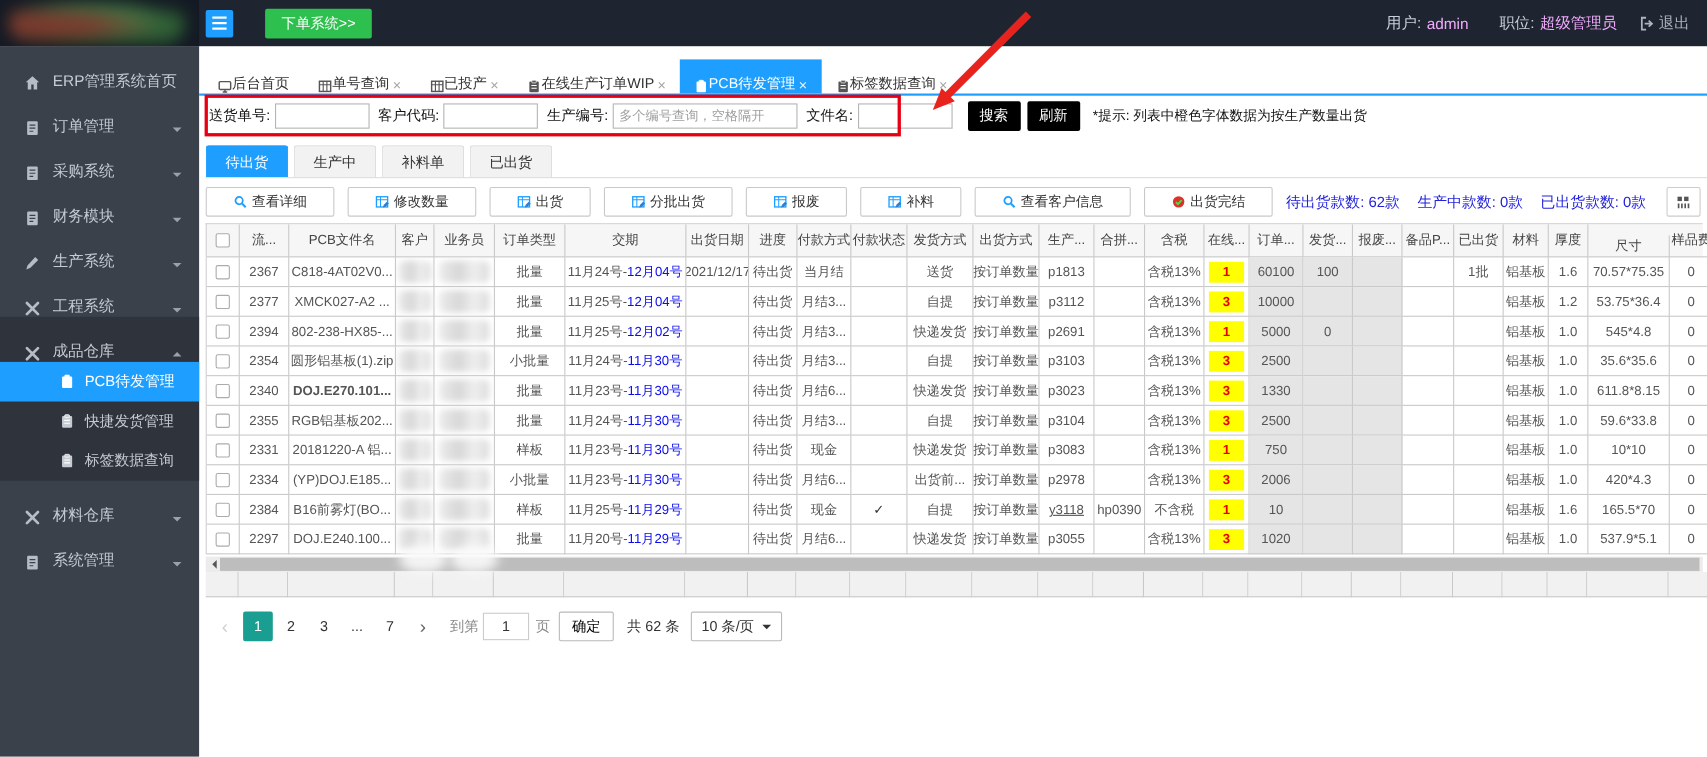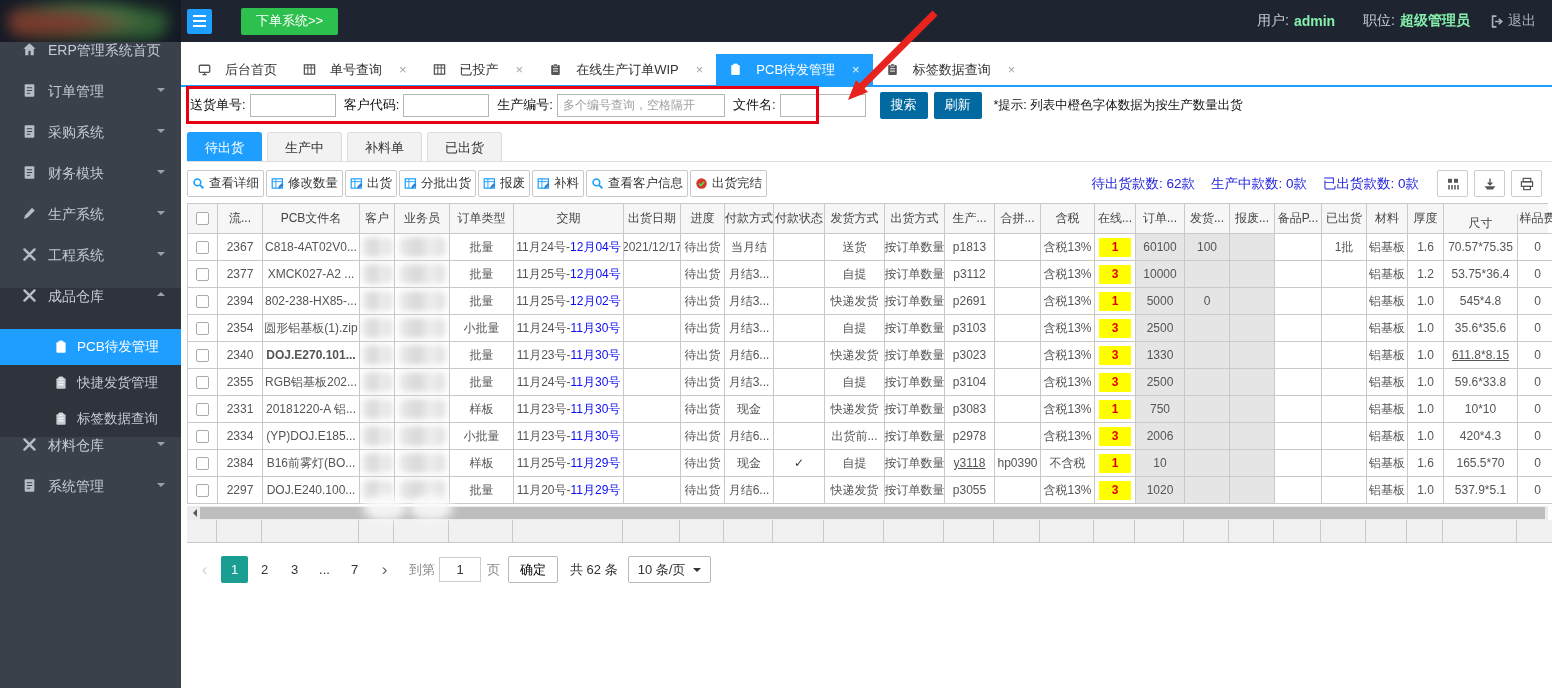--- a/index.html
+++ b/index.html
@@ -13,62 +13,62 @@
   .logo-blur{position:absolute;left:8px;top:2px;width:160px;height:38px;border-radius:19px;
     background:radial-gradient(ellipse at 18% 55%,#7a3b2e 0 28%,transparent 60%),
                radial-gradient(ellipse at 45% 40%,#3f7d46 0 32%,transparent 62%),
                radial-gradient(ellipse at 75% 60%,#2e5d35 0 30%,transparent 60%),
                radial-gradient(ellipse at 60% 70%,#24431f 0 40%,transparent 70%);
     filter:blur(7px)}
   .hamburger{margin-left:6px;width:25px;height:25px;background:#1E9FFF;border:none;border-radius:2px;display:flex;flex-direction:column;align-items:center;justify-content:center;gap:3px;cursor:pointer}
   .hamburger i{display:block;width:13px;height:2px;background:#fff}
   .order-btn{margin-left:29px;background:#2ec04e;color:#fff;height:27px;padding:0 15px;border:none;border-radius:2px;font-size:13px;cursor:pointer}
   .header-right{margin-left:auto;display:flex;align-items:center;color:#c9ced8;font-size:14px;margin-right:16px;gap:5px}
-  .hl-yellow{color:#86efac;font-weight:bold}
+  .hl-yellow{color:#f0abfc;font-weight:normal}
   .sp{width:18px}
   .logout{display:flex;align-items:center;gap:3px;color:#aeb4bf;cursor:pointer}
 
   
   .sidebar{position:absolute;top:42px;left:0;width:181px;bottom:0;background:#3a414b;color:#c6cbd3;font-size:14px;z-index:4}
-  .side-item{height:41px;display:flex;align-items:flex-start;padding:0 16px 0 22px;cursor:pointer}
+  .side-item{height:41px;display:flex;align-items:flex-end;padding:0 16px 0 22px;cursor:pointer}
   .side-item .lbl{margin-left:11px;white-space:nowrap}
   .side-item .icn{color:#b7bdc6}
   .chev{margin-left:auto;width:0;height:0;border:4px solid transparent}
   .chev.down{border-top-color:#9aa1ab;margin-top:5px}
   .chev.up{border-bottom-color:#9aa1ab;margin-bottom:5px}
   .side-group{background:#2e333c}
   .sub-item{height:36px;display:flex;align-items:center;padding-left:54px;font-size:13.5px;cursor:pointer}
   .sub-item .lbl{margin-left:9px}
   .sub-item.active{background:#1E9FFF;color:#fff}
 
   
   .main{position:absolute;left:181px;top:42px;right:0;bottom:0;background:#fff;overflow:hidden}
   .tabbar{display:flex;align-items:flex-end;height:45px;border-bottom:2px solid #1E9FFF;padding-left:4px}
-  .tab{display:flex;align-items:center;height:31px;padding:0 13px;font-size:13px;color:#333;cursor:pointer;gap:14px;white-space:nowrap}
+  .tab{display:flex;align-items:flex-end;height:31px;padding:0 13px;font-size:13px;color:#333;cursor:pointer;gap:0;white-space:nowrap}
   .tab .icn{color:#555}
   .tab.active{background:#1E9FFF;color:#fff}
   .tab.active .icn{color:#fff}
   .tab .x{color:#a5a5a5;font-size:13px;margin-left:3px;cursor:pointer}
   .tab.active .x{color:#eaf5ff}
 
   .searchbar{display:flex;align-items:center;height:36px;padding-left:9px}
   .sfield{display:flex;align-items:center;margin-right:8px}
   .sfield label{font-size:13px;color:#111;margin-right:4px;white-space:nowrap}
   .sfield input{height:23px;border:1px solid #b5b5b5;width:86px;padding:0 5px;font-size:12px;color:#333}
   .sfield input.wide{width:168px}
   .sfield input::placeholder{color:#9e9e9e}
-  .btn-teal{background:#0369a1;color:#fff;border:none;height:27px;padding:0 11px;border-radius:2px;font-size:13px;cursor:pointer;margin-left:6px}
+  .btn-teal{background:#000000;color:#fff;border:none;height:27px;padding:0 11px;border-radius:2px;font-size:13px;cursor:pointer;margin-left:6px}
   .hint{font-size:12.5px;color:#111;margin-left:12px;white-space:nowrap}
 
   .subtabs{display:flex;margin:9px 0 0 6px;border-bottom:1px solid #ddd;height:30px;align-items:flex-end}
   .subtab{height:29px;line-height:29px;padding:0 17px;background:#f2f2f2;border:1px solid #ddd;border-bottom:none;border-radius:3px 3px 0 0;margin-right:5px;font-size:13px;color:#333;cursor:pointer}
   .subtab.active{background:#1E9FFF;color:#fff;border-color:#1E9FFF}
 
   .toolbar{display:flex;align-items:center;margin:8px 0 0 6px;padding-right:10px}
-  .tbtn{display:flex;align-items:center;gap:4px;height:27px;border:1px solid #c9c9c9;background:#fff;padding:0 4px;font-size:12.5px;color:#333;margin-right:2px;border-radius:2px;cursor:pointer;white-space:nowrap}
+  .tbtn{display:flex;align-items:center;gap:4px;height:27px;border:1px solid #c9c9c9;background:#fff;padding:0 24px;font-size:12.5px;color:#333;margin-right:12px;border-radius:2px;cursor:pointer;white-space:nowrap}
   .tbtn .icn{color:#1E9FFF}
   .stats{margin-left:auto;display:flex;gap:16px;color:#2222dd;font-size:13.5px;white-space:nowrap}
   .iconbtns{display:flex;gap:6px;margin-left:18px}
   .ibtn{width:31px;height:27px;border:1px solid #ccc;border-radius:2px;display:flex;align-items:center;justify-content:center;color:#555;background:#fff;cursor:pointer}
 
   
   .table{margin:6px 0 0 6px;border-top:1px solid #c9c9c9;border-left:1px solid #c9c9c9;width:1361px;font-size:12px;color:#555}
   .trow{display:flex;height:27px;background:#fff}
   .trow.thead{height:30px;background:#f6f6f6;color:#444}
   .tcell{border-right:1px solid #c9c9c9;border-bottom:1px solid #c9c9c9;display:flex;align-items:center;justify-content:center;overflow:hidden;white-space:nowrap;flex:0 0 auto}
@@ -691,21 +691,21 @@
         <div class="tcell" style="width: 41px;">
           <span class="badge">3</span>
         </div>
         <div class="tcell cell-ly" style="width: 49px;">1330</div>
         <div class="tcell cell-ly" style="width: 45px;"></div>
         <div class="tcell cell-ly" style="width: 45px;"></div>
         <div class="tcell" style="width: 47px;"></div>
         <div class="tcell" style="width: 45px;"></div>
         <div class="tcell" style="width: 41px;">铝基板</div>
         <div class="tcell" style="width: 36px;">1.0</div>
-        <div class="tcell" style="width: 74px; text-decoration: underline;">611.8*8.15</div>
+        <div class="tcell" style="width: 74px;">611.8*8.15</div>
         <div class="tcell" style="width: 40px;">0</div>
       </div>
       <div class="trow">
         <div class="tcell" style="width: 30px;">
           <span class="checkbox"></span>
         </div>
         <div class="tcell" style="width: 45px;">2355</div>
         <div class="tcell" style="width: 97px;">RGB铝基板202...</div>
         <div class="tcell" style="width: 35px;">
           <span class="blurblob"></span>

